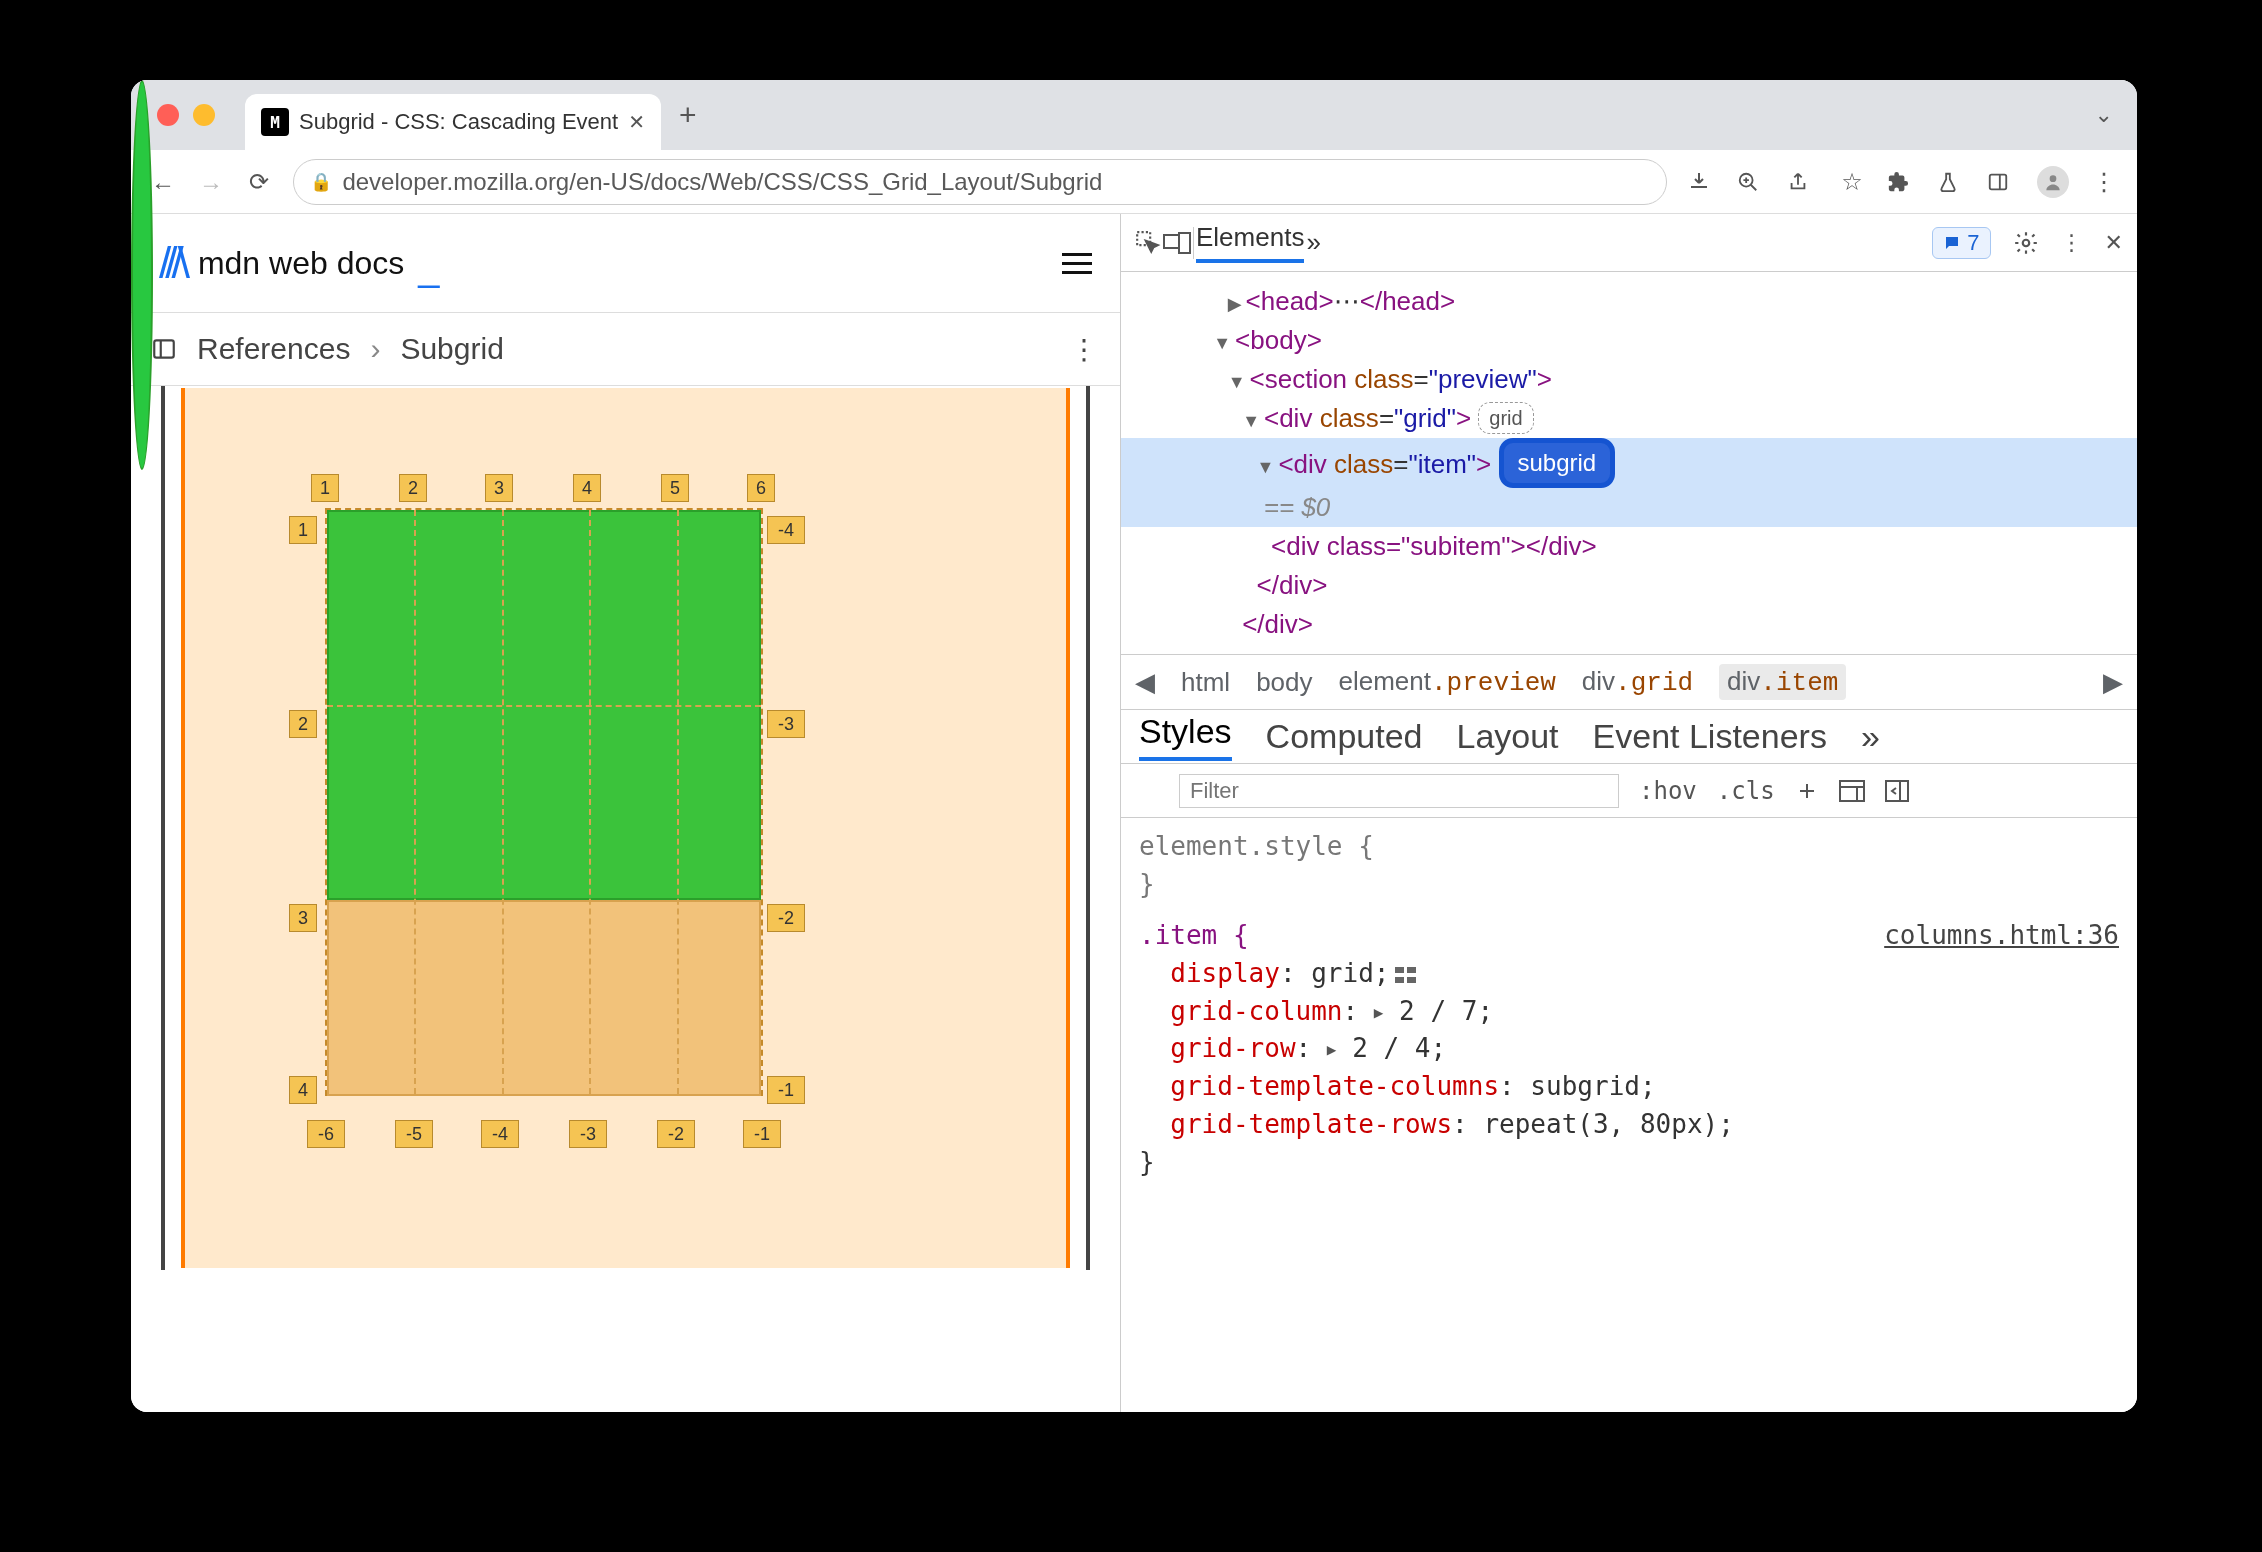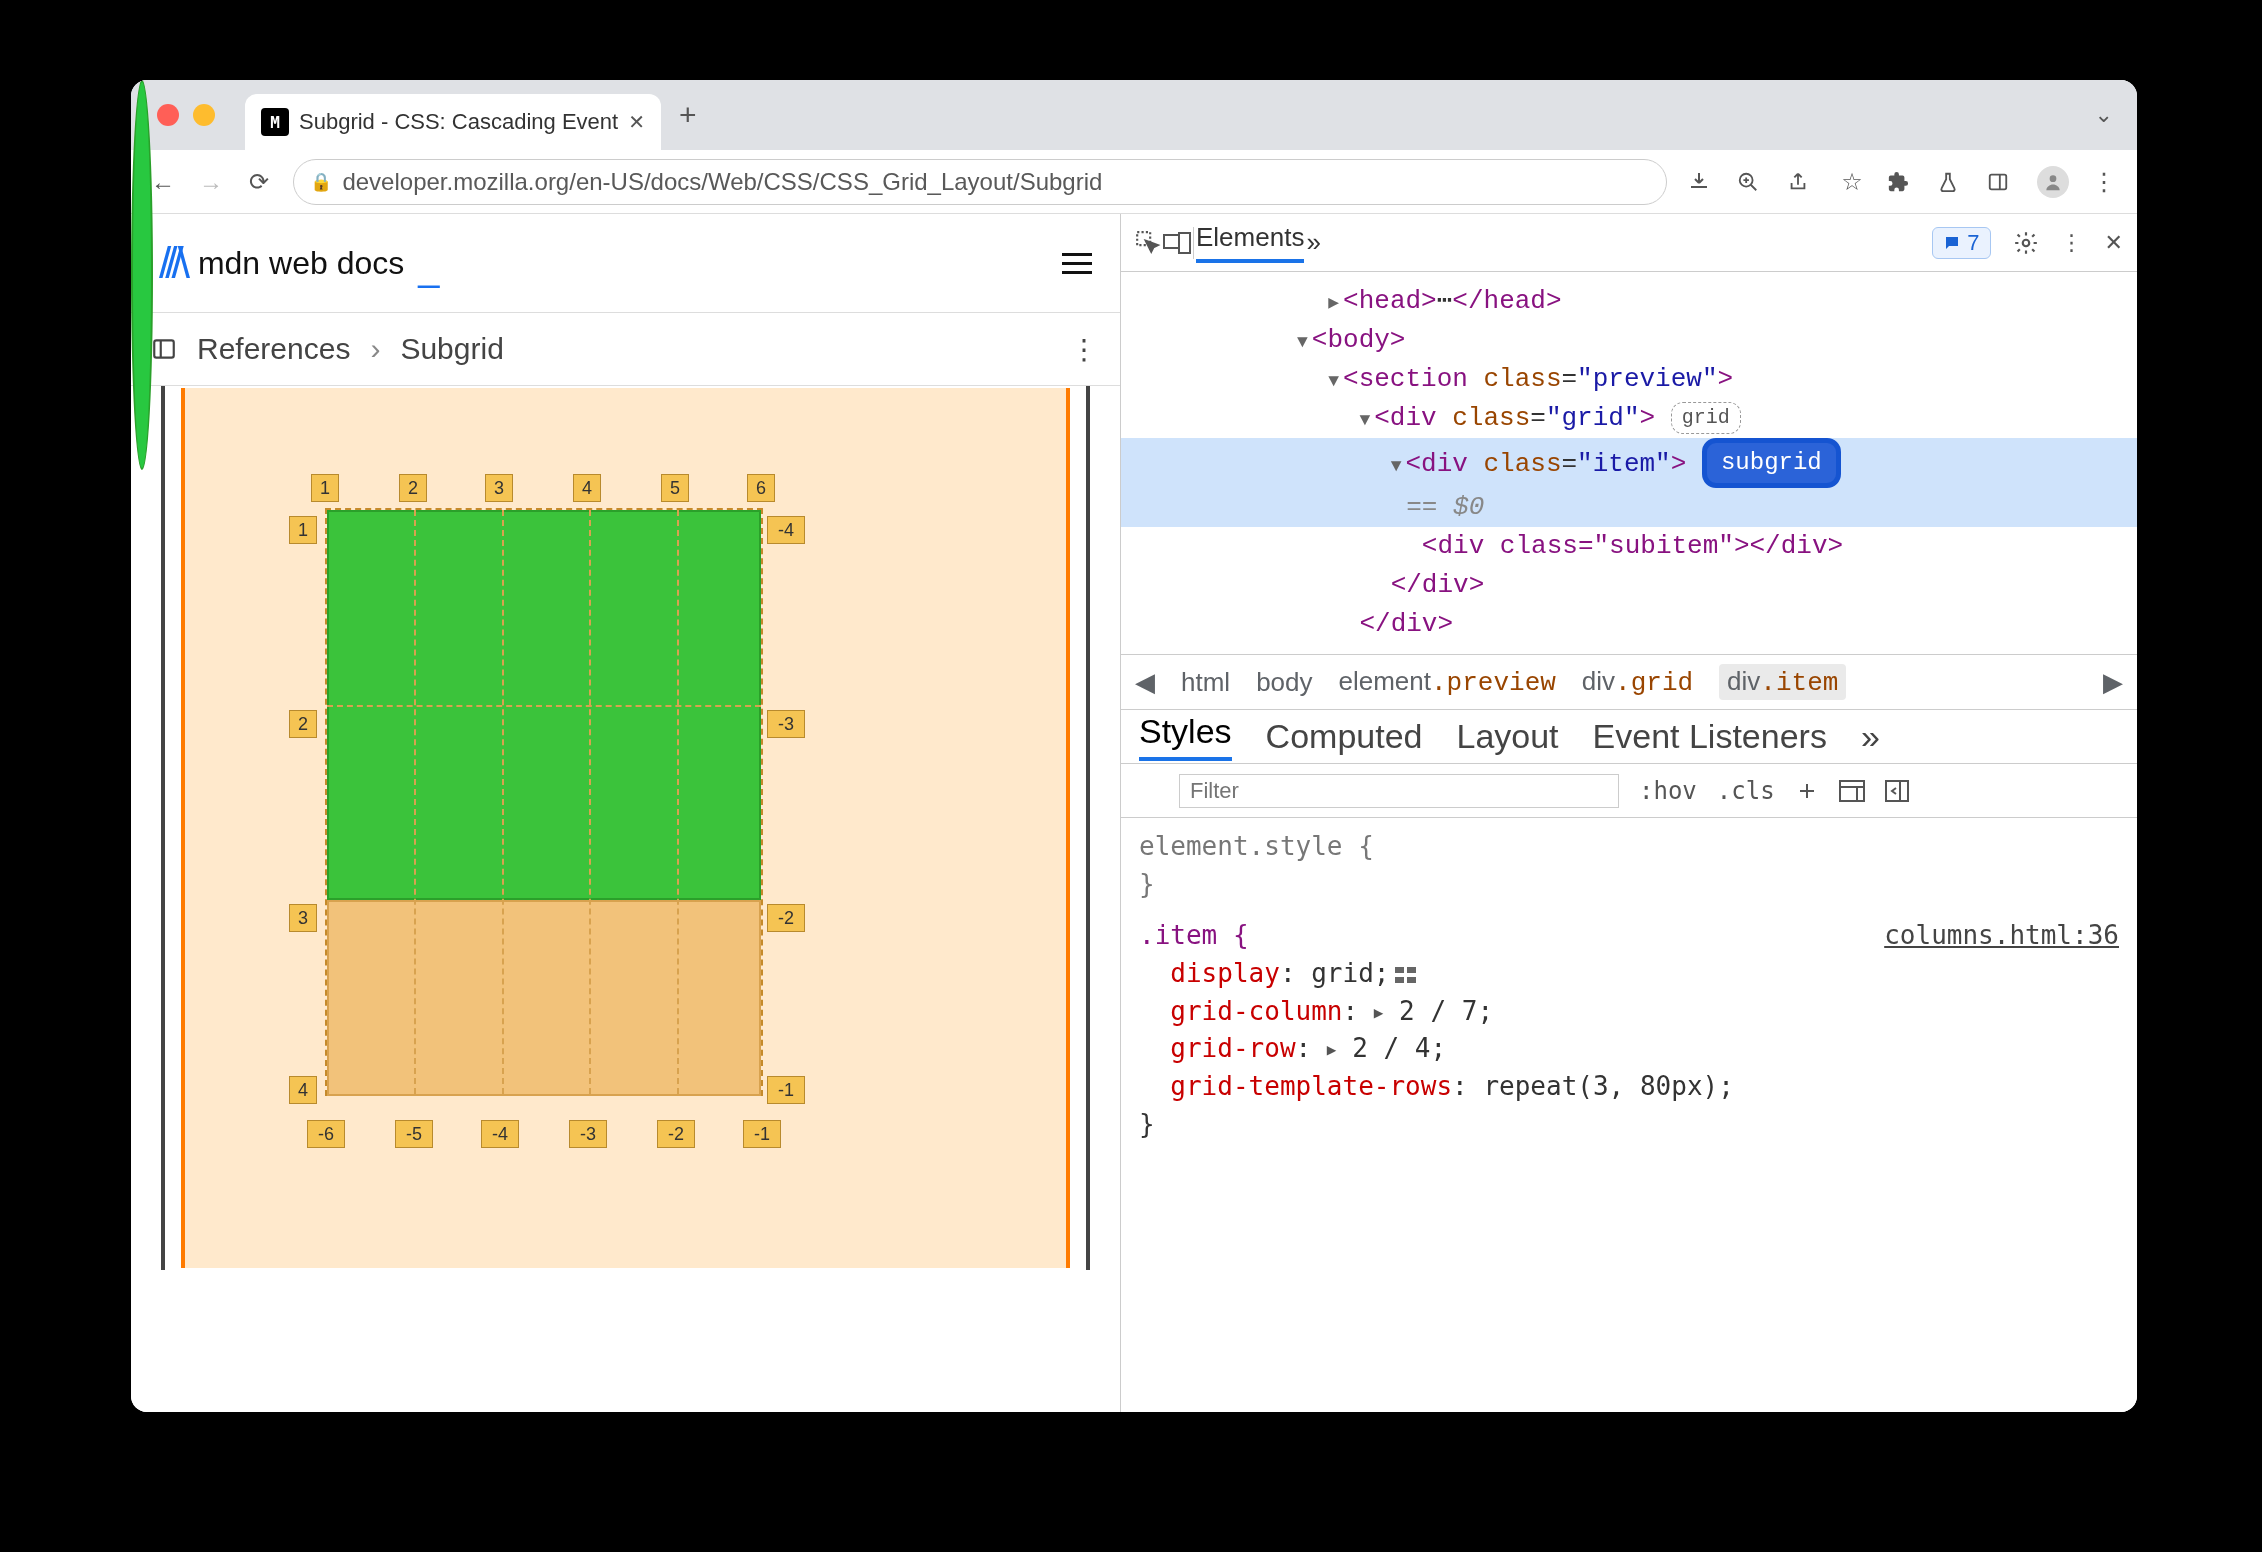--- a/index.html
+++ b/index.html
@@ -112,21 +112,21 @@
   
   .dt-tabs{
     height:58px;border-bottom:1px solid #ccc;display:flex;align-items:center;
     padding:0 14px;gap:2px;font-size:26px;color:#333;
   }
   .dt-tabs .active{border-bottom:4px solid #1a73e8;padding-bottom:6px;}
   .dt-ico{font-size:22px;color:#555;}
   .dt-sep{width:1px;height:32px;background:#ccc;}
   .dt-tabs .right{margin-left:auto;display:flex;align-items:center;gap:22px;}
   .badge-issues{display:flex;align-items:center;gap:6px;background:#eaf2fe;border:1px solid #a7c7f2;border-radius:6px;padding:2px 10px;color:#1a63d4;font-size:22px;}
-  .dom{padding:10px 0 10px 0;font-family:Liberation Mono, monospace;font-size:26px;line-height:1.5;overflow:hidden;}
+  .dom{padding:10px 0 10px 0;font-family:Liberation Sans, sans-serif;font-size:26px;line-height:1.5;overflow:hidden;}
   .dom-row{white-space:pre;padding:0 20px;}
   .dom-row.sel{background:#cfe3fb;}
   .tag{color:#881280;}
   .attr{color:#994500;}
   .str{color:#1a1aa6;}
   .tog{color:#666;font-size:18px;display:inline-block;margin-right:4px;}
   .badge-grid{
     display:inline-block;border:1px dashed #999;border-radius:12px;background:#fff;
     padding:0 10px;font-size:20px;color:#555;vertical-align:2px;
   }
@@ -390,20 +390,21 @@
       </div>
 
       <div class="styles">
         <div class="gray"><span>element.style {</span></div>
         <div class="gray"><span>}</span></div>
         <div style="height:14px"></div>
         <div><span class="sel">.item {</span><span class="link">columns.html:36</span></div>
         <div>&nbsp;&nbsp;<span class="prop">display</span>: <span>grid</span>;<span class="grid-ico"></span></div>
         <div>&nbsp;&nbsp;<span class="prop">grid-column</span>: <span class="tri">▶</span> <span>2 / 7</span>;</div>
         <div>&nbsp;&nbsp;<span class="prop">grid-row</span>: <span class="tri">▶</span> <span>2 / 4</span>;</div>
+        <div>&nbsp;&nbsp;<span class="prop">grid-template-columns</span>: <span>subgrid</span>;</div>
         <div>&nbsp;&nbsp;<span class="prop">grid-template-rows</span>: <span>repeat(3, 80px)</span>;</div>
         <div><span>}</span></div>
       </div>
     </div>
   </div>
 
  </div>
 </div>
 
 </body></html>

